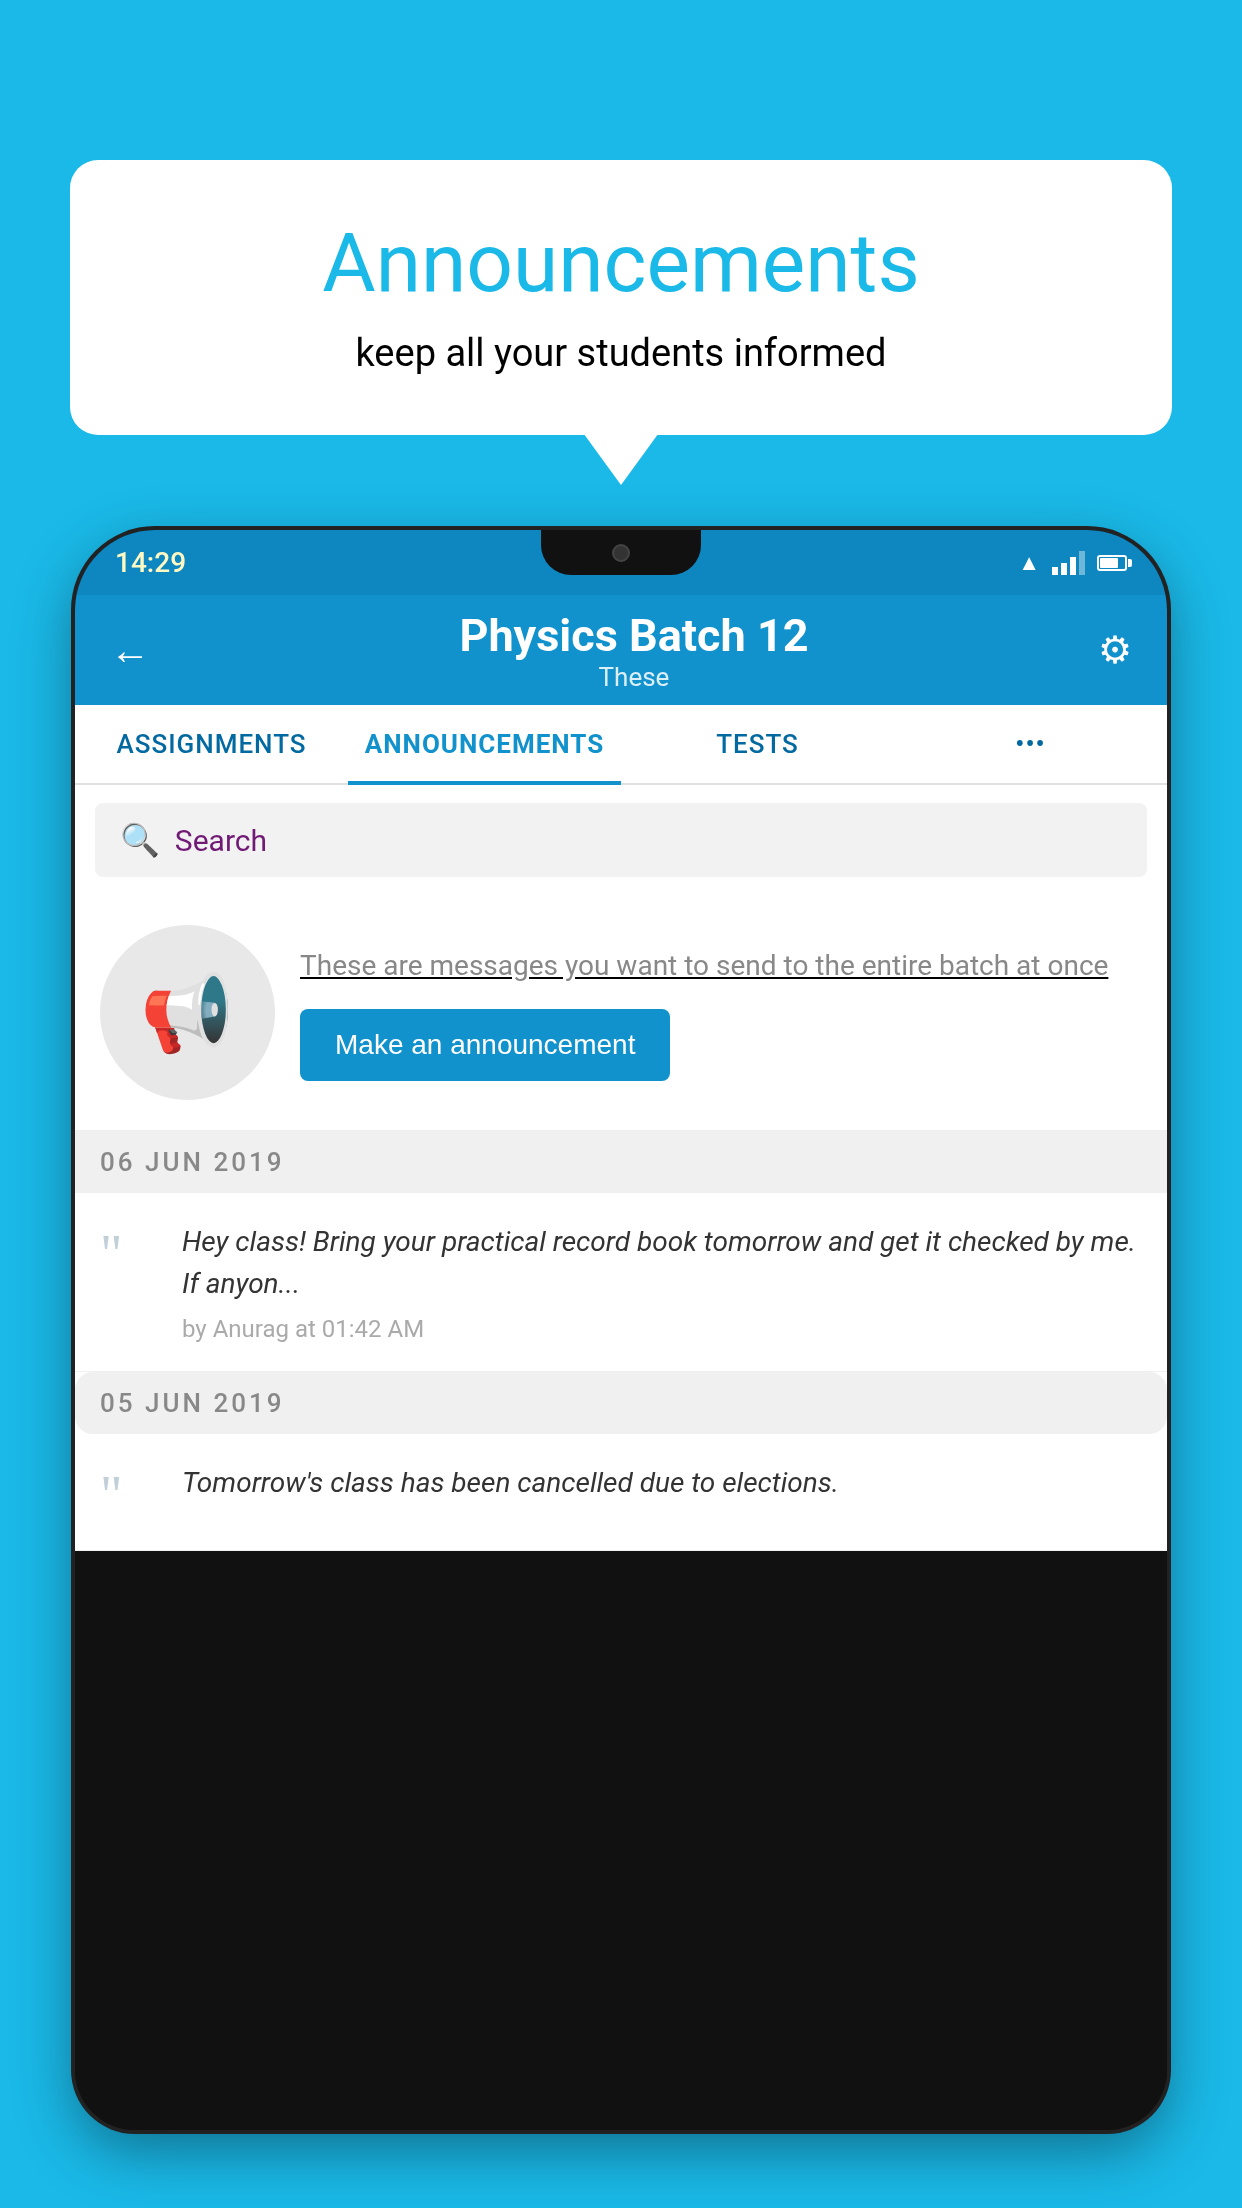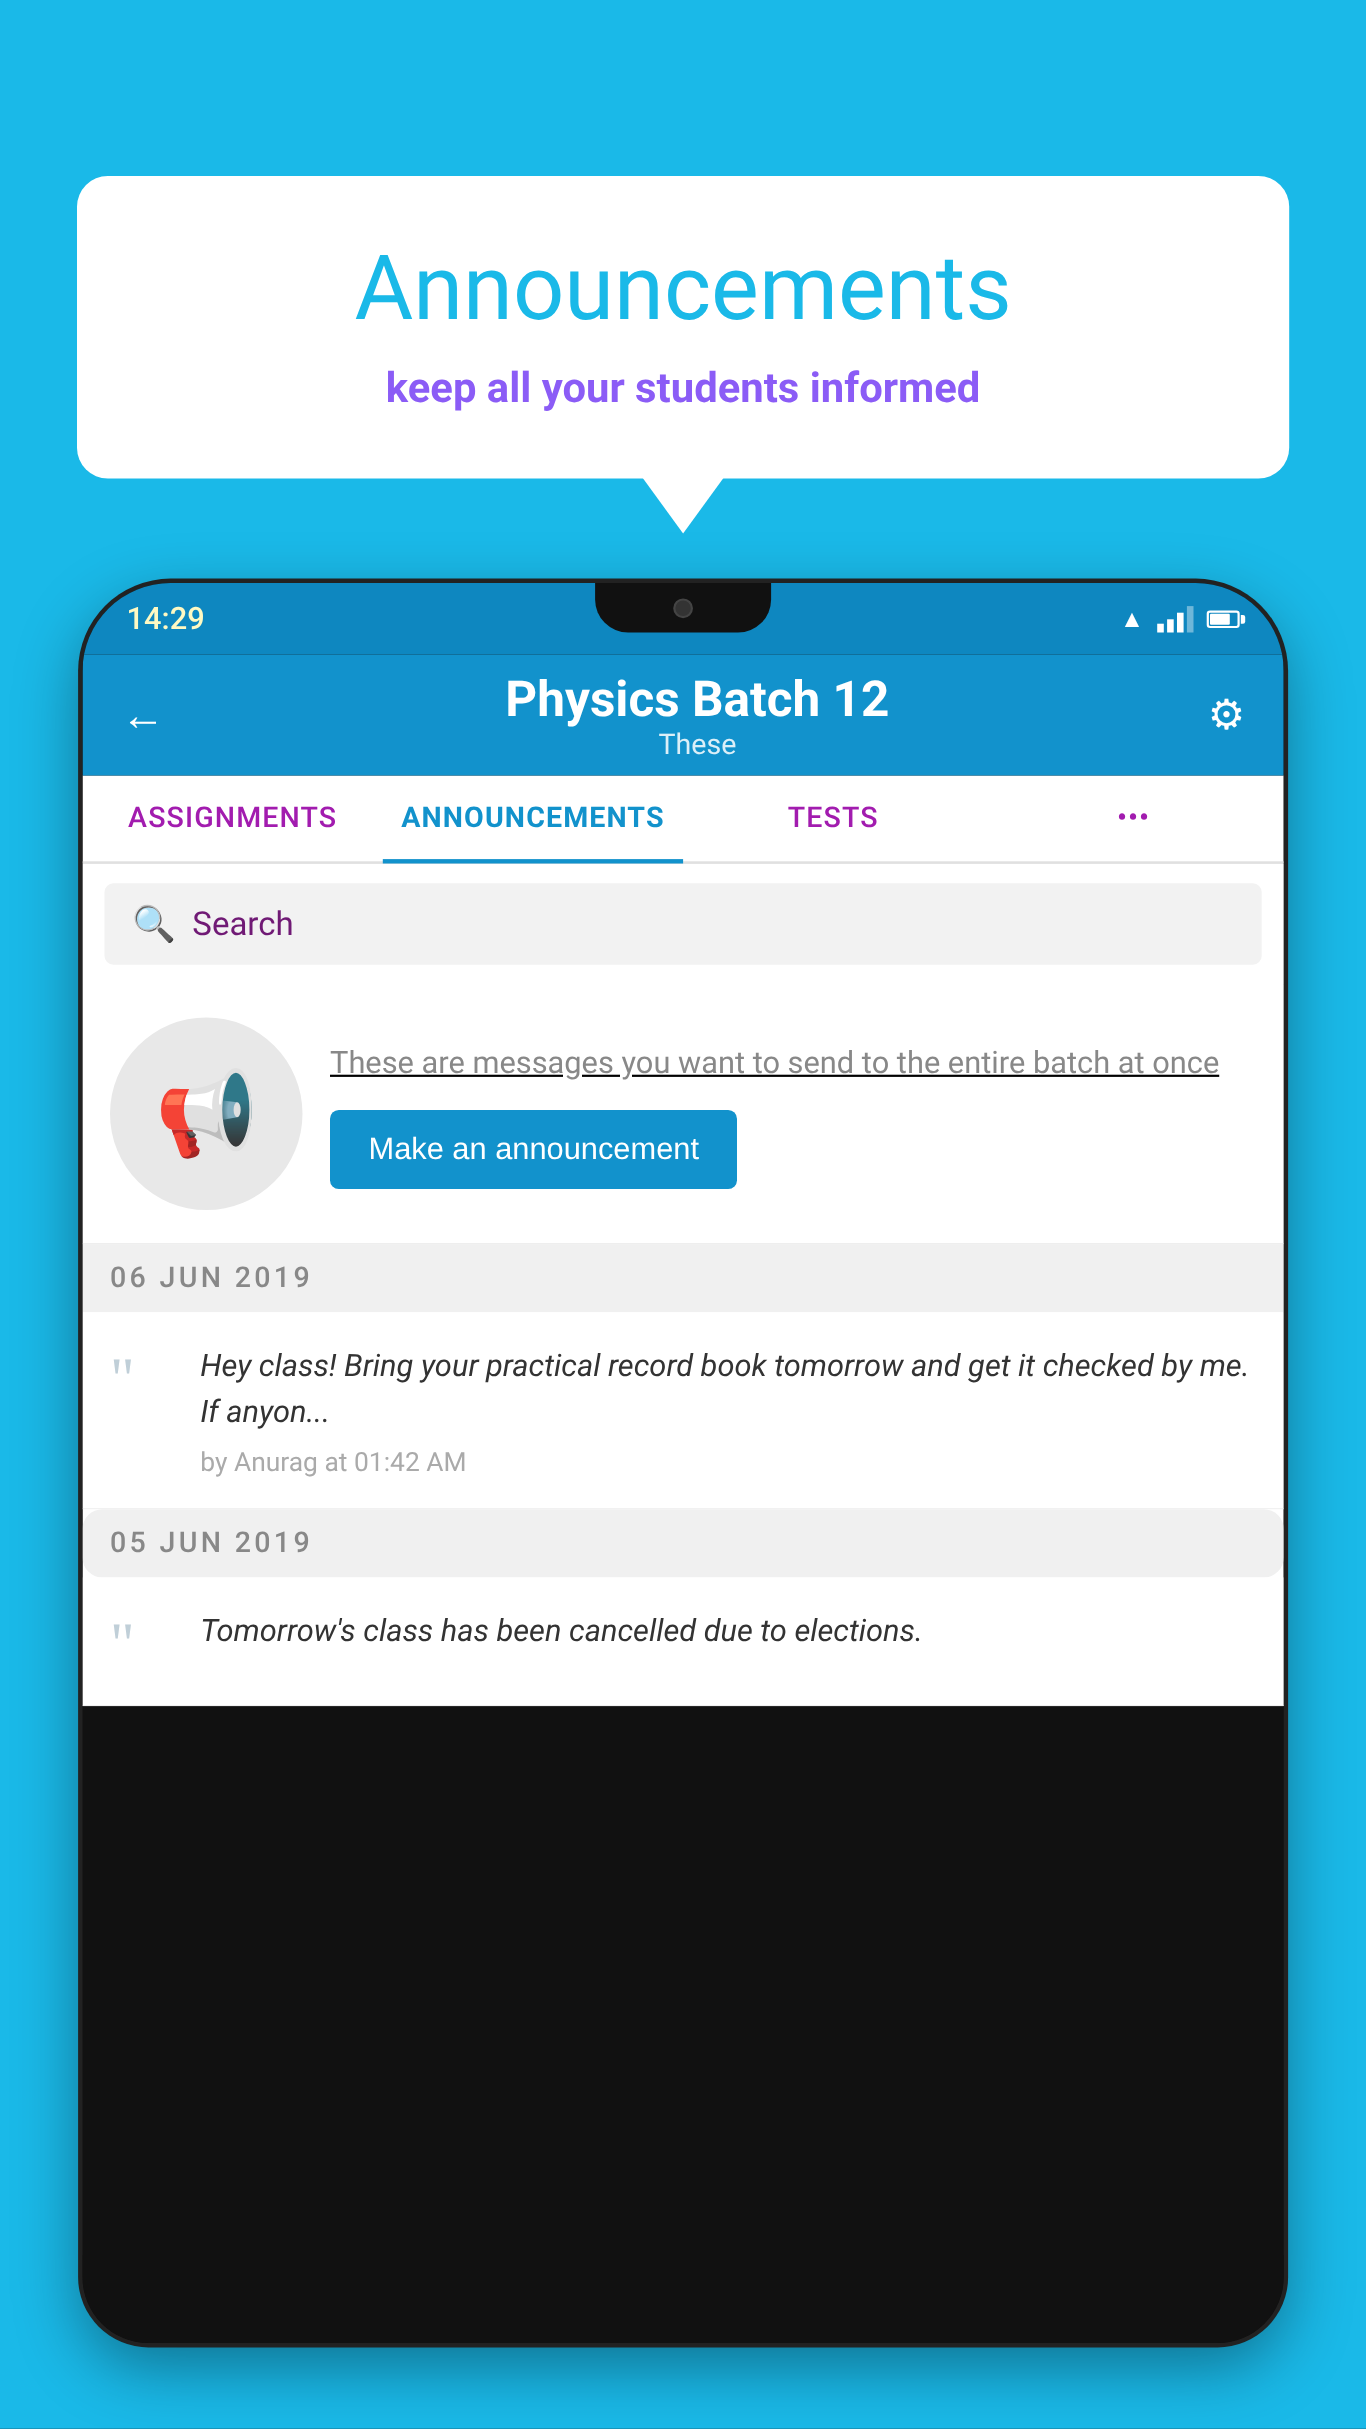--- a/index.html
+++ b/index.html
@@ -43,23 +43,23 @@
     }
 
     .bubble-title {
       color: #1ab9e8;
       font-size: 82px;
       font-weight: 400;
       margin-bottom: 20px;
     }
 
     .bubble-subtitle {
-      color: #8b5cf6;
+      color: #000000;
       font-size: 38px;
-      font-weight: 700;
+      font-weight: 400;
     }
 
     
     .phone-container {
       position: absolute;
       top: 530px;
       left: 75px;
       right: 75px;
       bottom: 0;
     }
@@ -170,21 +170,21 @@
       align-items: stretch;
     }
 
     .tab-item {
       flex: 1;
       display: flex;
       align-items: center;
       justify-content: center;
       font-size: 26px;
       font-weight: 500;
-      color: #a21caf;
+      color: #0369a1;
       cursor: pointer;
       text-transform: uppercase;
       letter-spacing: 1px;
       position: relative;
     }
 
     .tab-item.active {
       color: #1292cc;
       font-weight: 700;
     }

